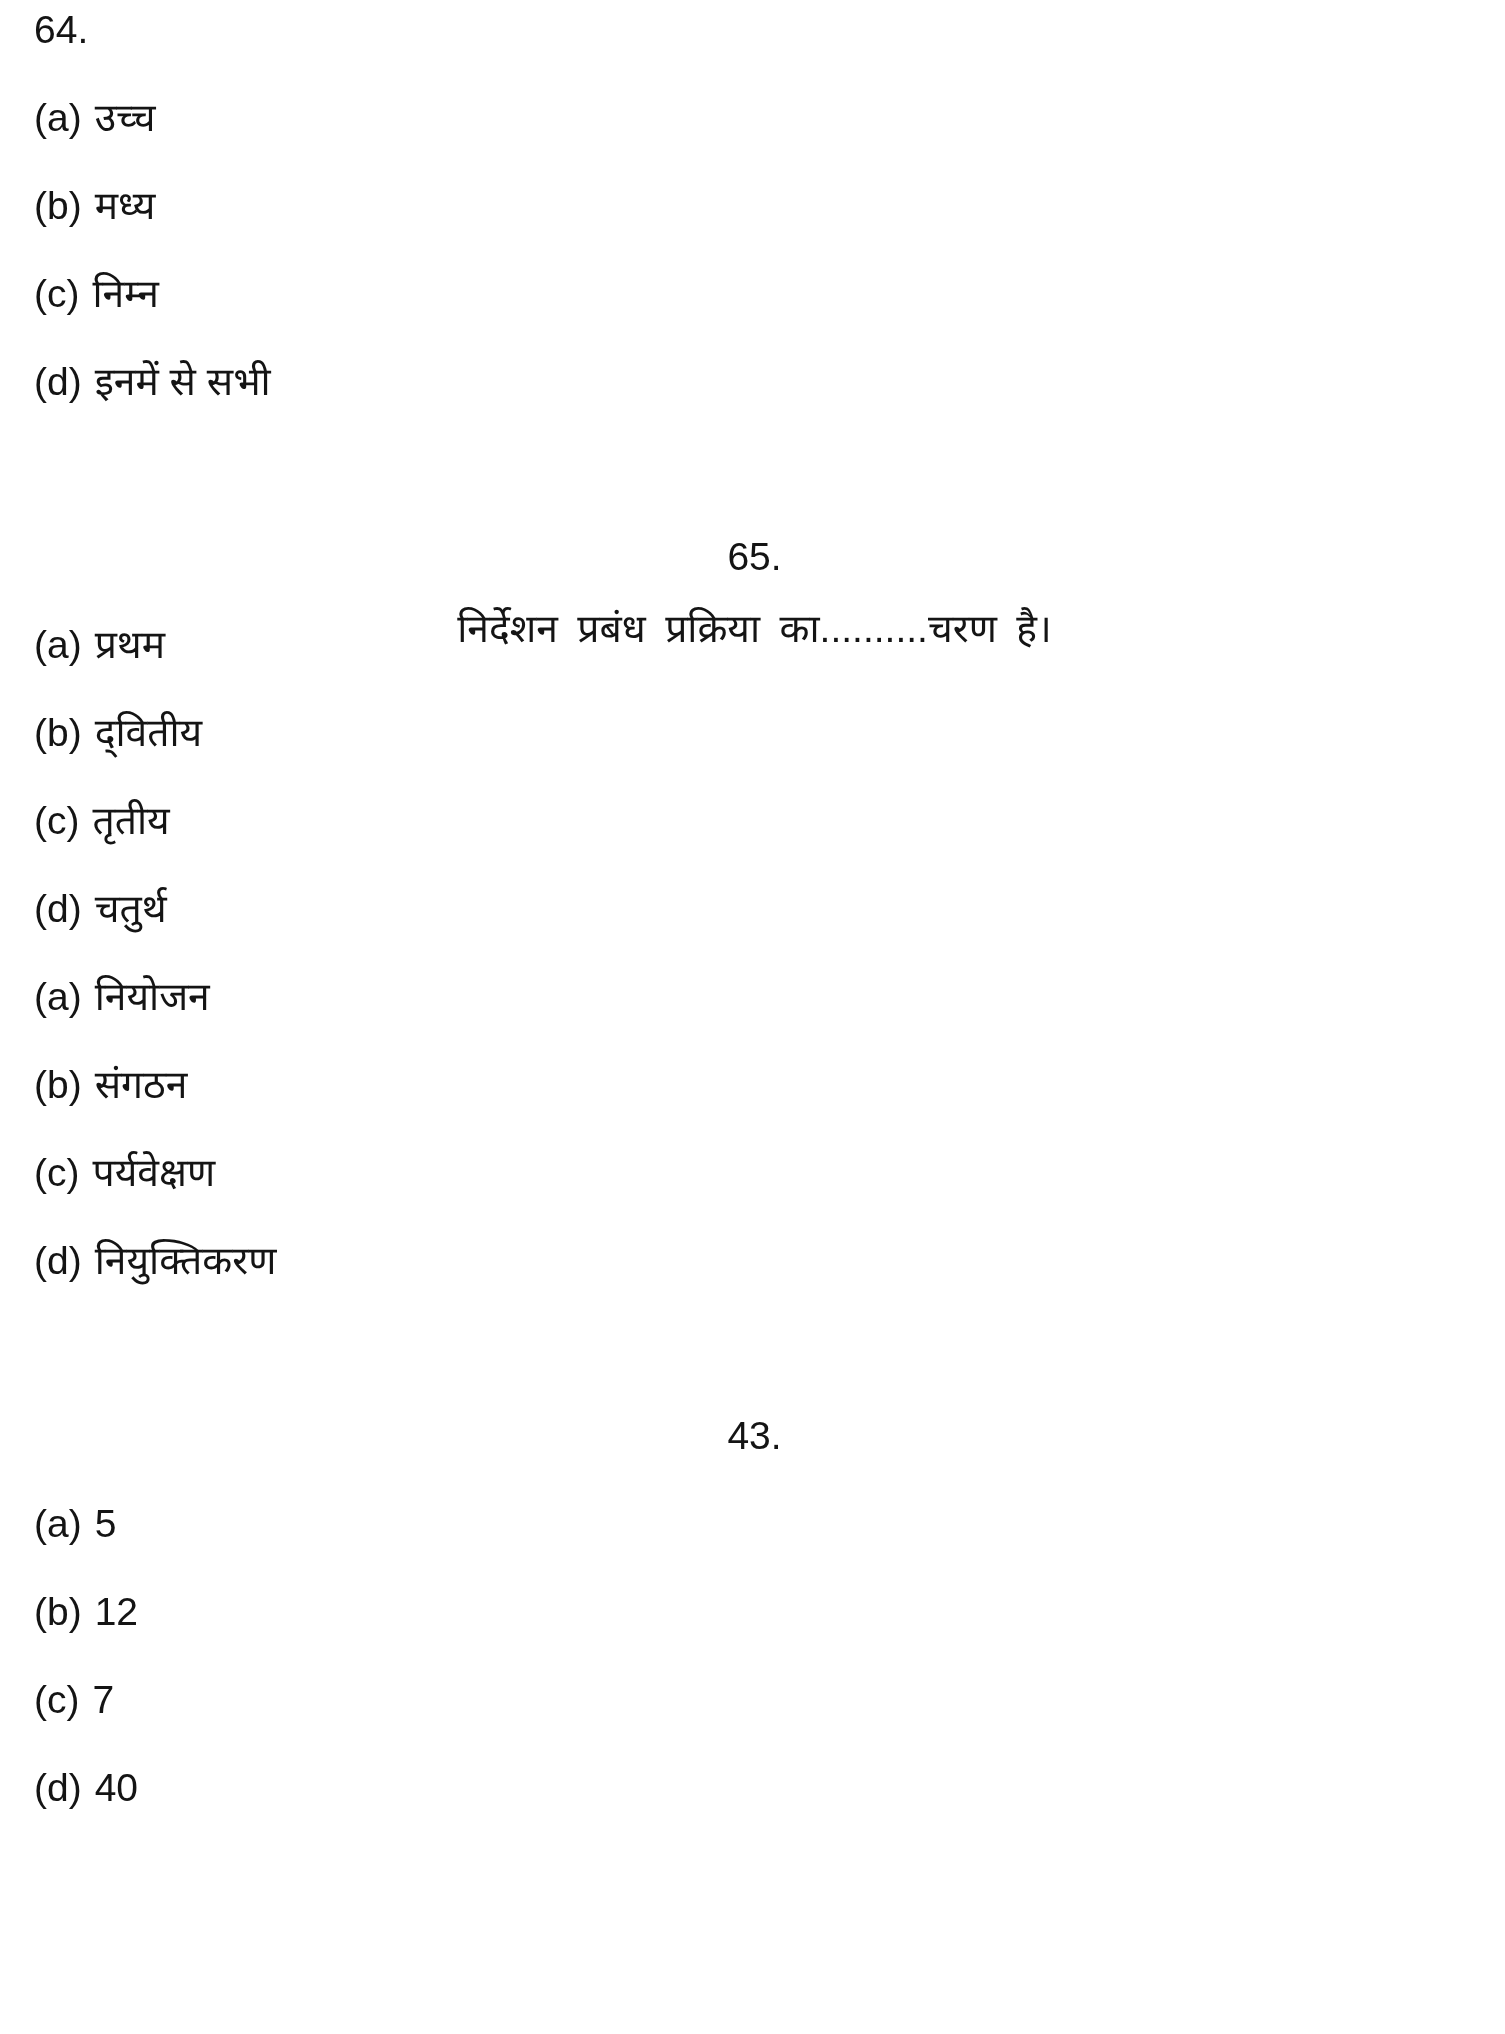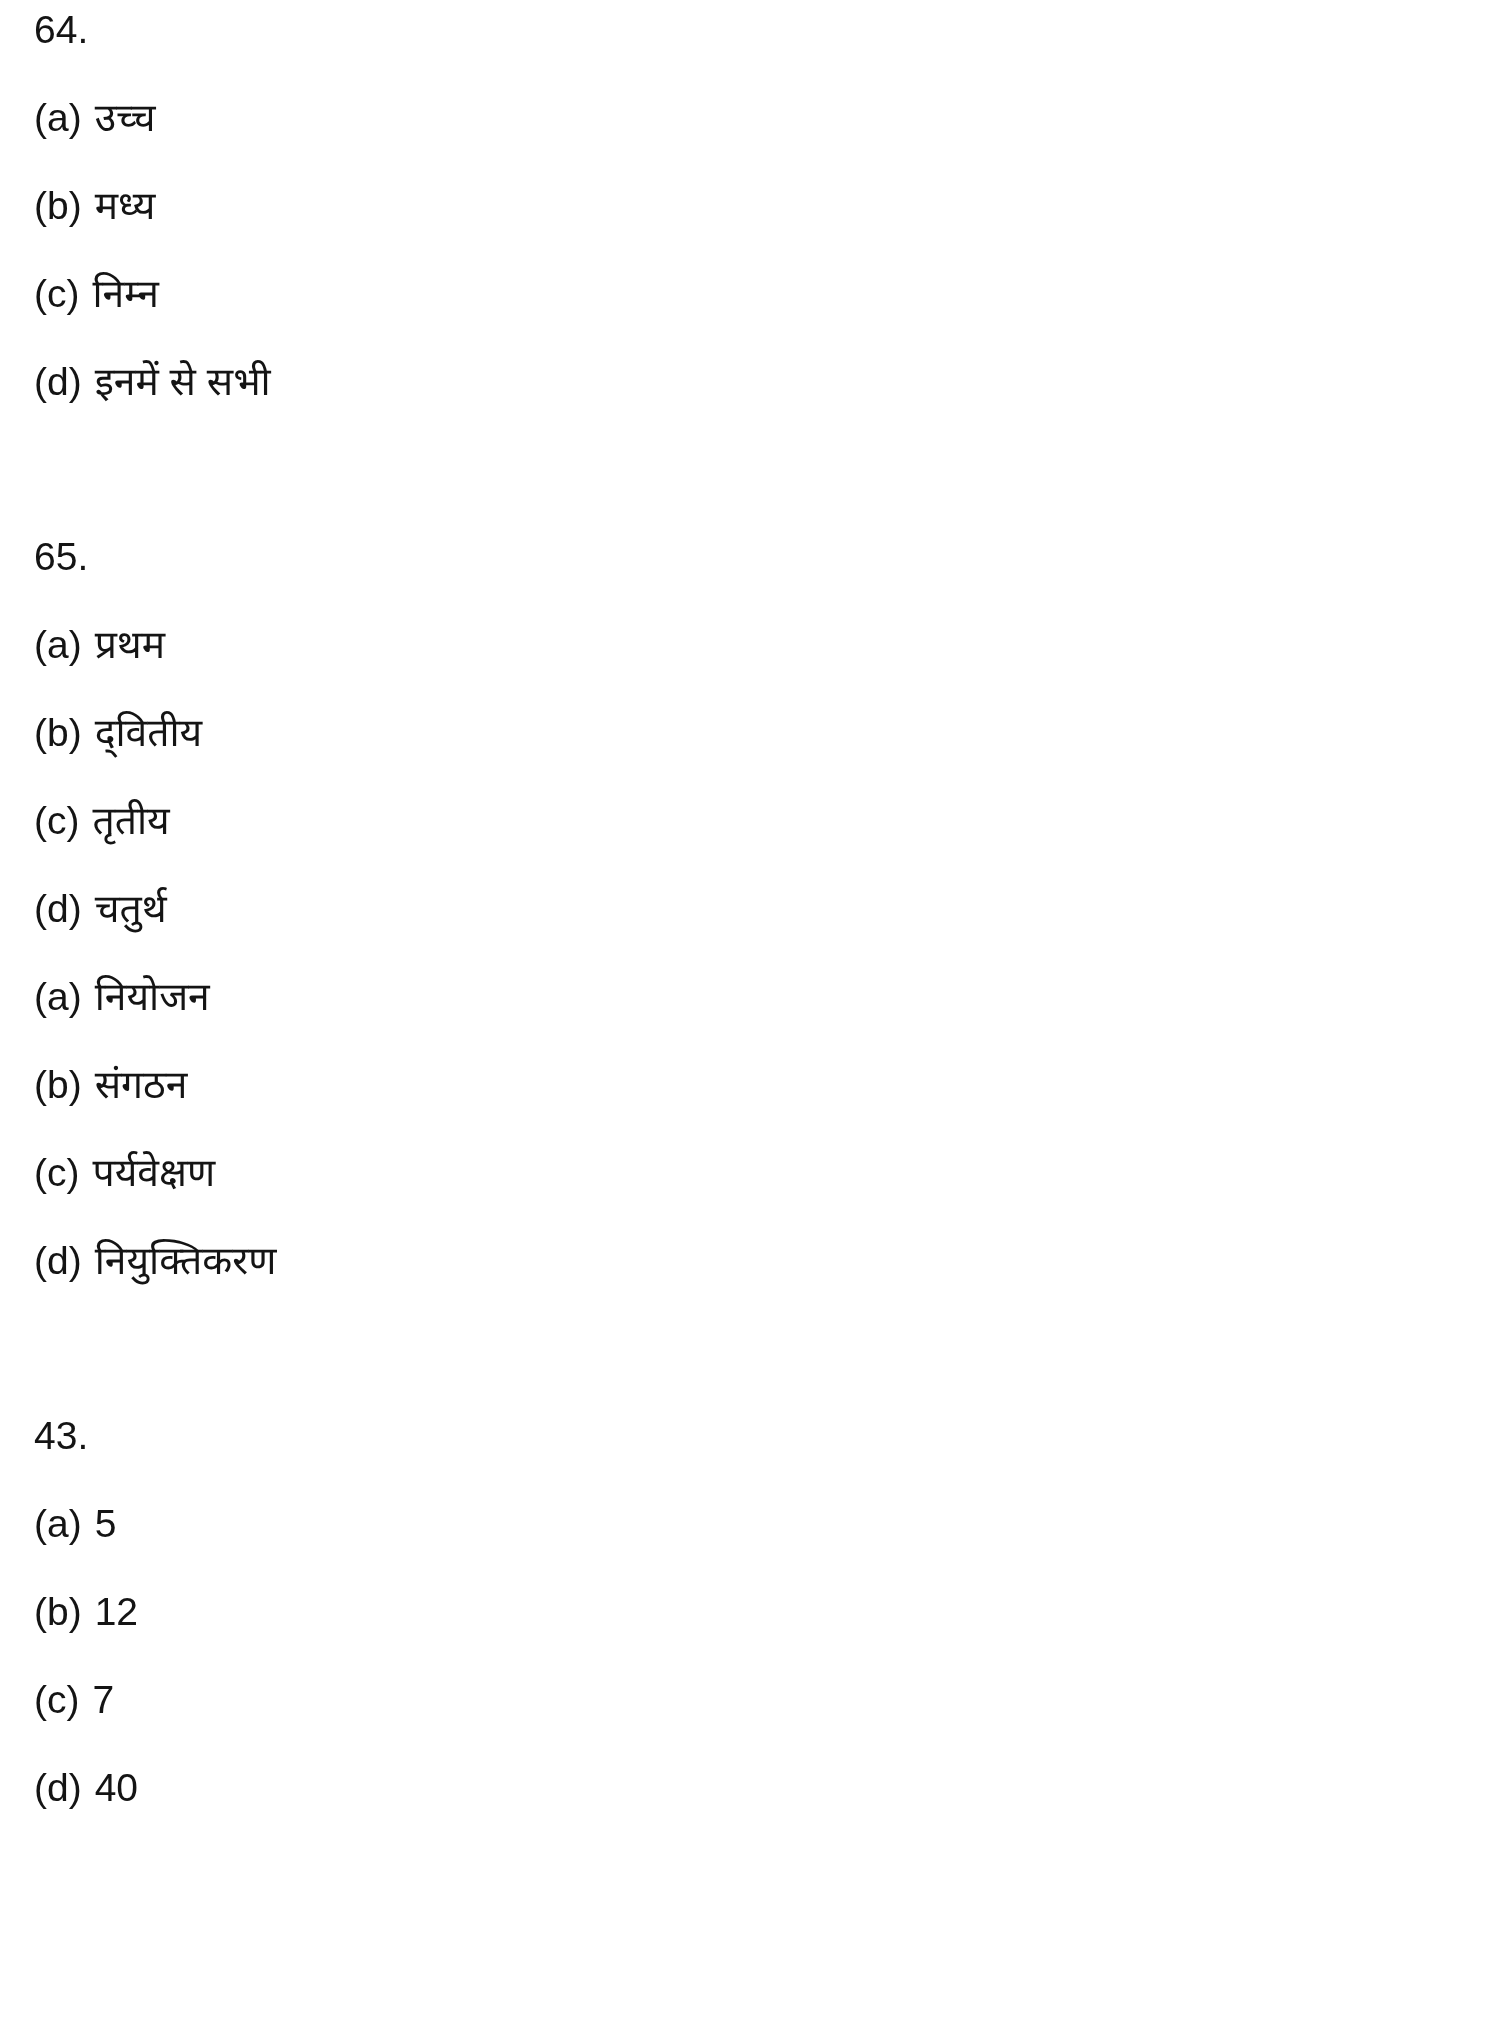--- a/index.html
+++ b/index.html
@@ -22,20 +22,21 @@
     line-height: 52px;
     height: 52px;
     margin-bottom: 36px;
     white-space: nowrap;
     display: flex;
     align-items: baseline;
   }
   .q {
     gap: 20px;
     word-spacing: 0.22em;
+    flex-direction: column;
   }
   .q .qtext {
     word-spacing: 0.22em;
   }
   .qgap {
     margin-top: 123px;
     align-items: center;
   }
   .opt {
     gap: 13px;
@@ -64,20 +65,21 @@
     <span class="marker">(c)</span>
     <span class="otext">निम्न</span>
   </div>
   <div class="line opt">
     <span class="marker">(d)</span>
     <span class="otext">इनमें से सभी</span>
   </div>
 
   <div class="line q qgap">
     <span class="qnum">65.</span>
+    <span class="qtext">निर्देशन प्रबंध प्रक्रिया का..........चरण है।</span>
   </div>
   <div class="line opt">
     <span class="marker">(a)</span>
     <span class="otext">प्रथम</span>
   </div>
   <div class="line opt">
     <span class="marker">(b)</span>
     <span class="otext">द्‌वितीय</span>
   </div>
   <div class="line opt">

